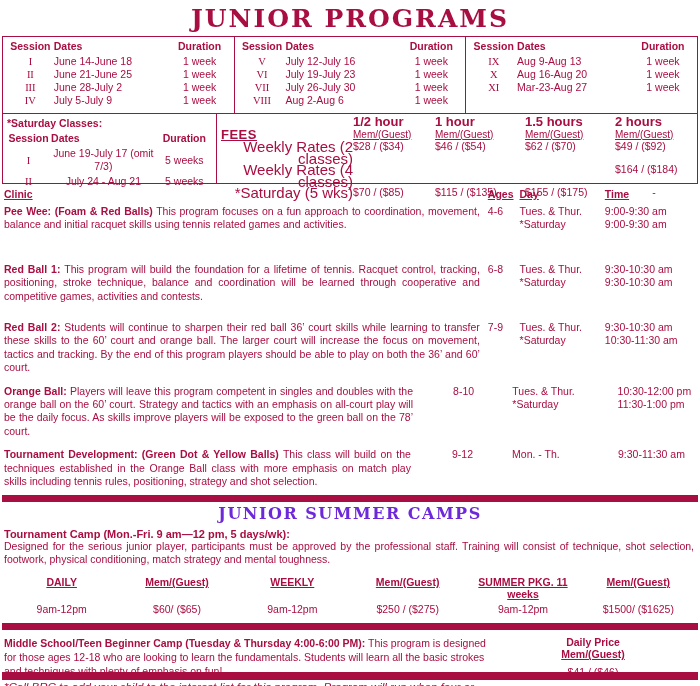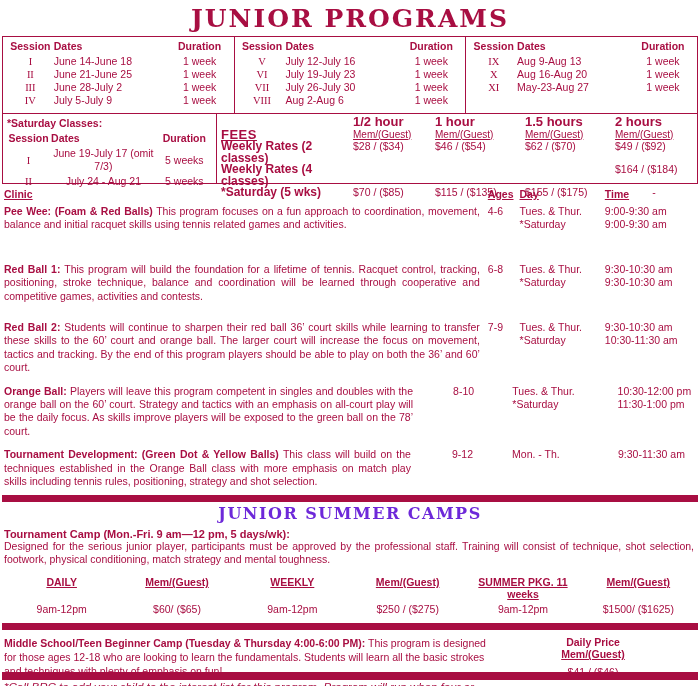--- a/index.html
+++ b/index.html
@@ -128,21 +128,21 @@
   
   .fees-grid {
     display: grid;
     grid-template-columns: 132px 82px 90px 90px 78px;
     font-size: 10.5px;
     line-height: 11.5px;
   }
   .fees-grid > div { padding: 0; }
   .fg-hdr { font-weight: bold; font-size: 13px; padding-bottom: 1px !important; }
   .fg-sub { text-decoration: underline; font-size: 10px; padding-bottom: 1px !important; }
-  .fg-label { font-weight: bold; font-size: 12px; }
+  .fg-label { font-weight: normal; font-size: 15px; text-align: right; }
   .fees-word {
     font-weight: bold;
     font-size: 13px;
     text-decoration: underline;
     letter-spacing: 0.5px;
   }
   .fg-val { font-size: 10.5px; }
   .fg-blank { font-size: 10.5px; }
 
   
@@ -315,21 +315,21 @@
           <td class="c-date">Aug 9-Aug 13</td>
           <td class="c-dur">1 week</td>
         </tr>
         <tr>
           <td class="c-sess roman">X</td>
           <td class="c-date">Aug 16-Aug 20</td>
           <td class="c-dur">1 week</td>
         </tr>
         <tr>
           <td class="c-sess roman">XI</td>
-          <td class="c-date">May-23-Aug 27</td>
+          <td class="c-date">Mar-23-Aug 27</td>
           <td class="c-dur">1 week</td>
         </tr>
         <tr>
           <td class="c-sess roman">&nbsp;</td>
           <td class="c-date"></td>
           <td class="c-dur"></td>
         </tr>
       </tbody>
         </table>
     </div>

